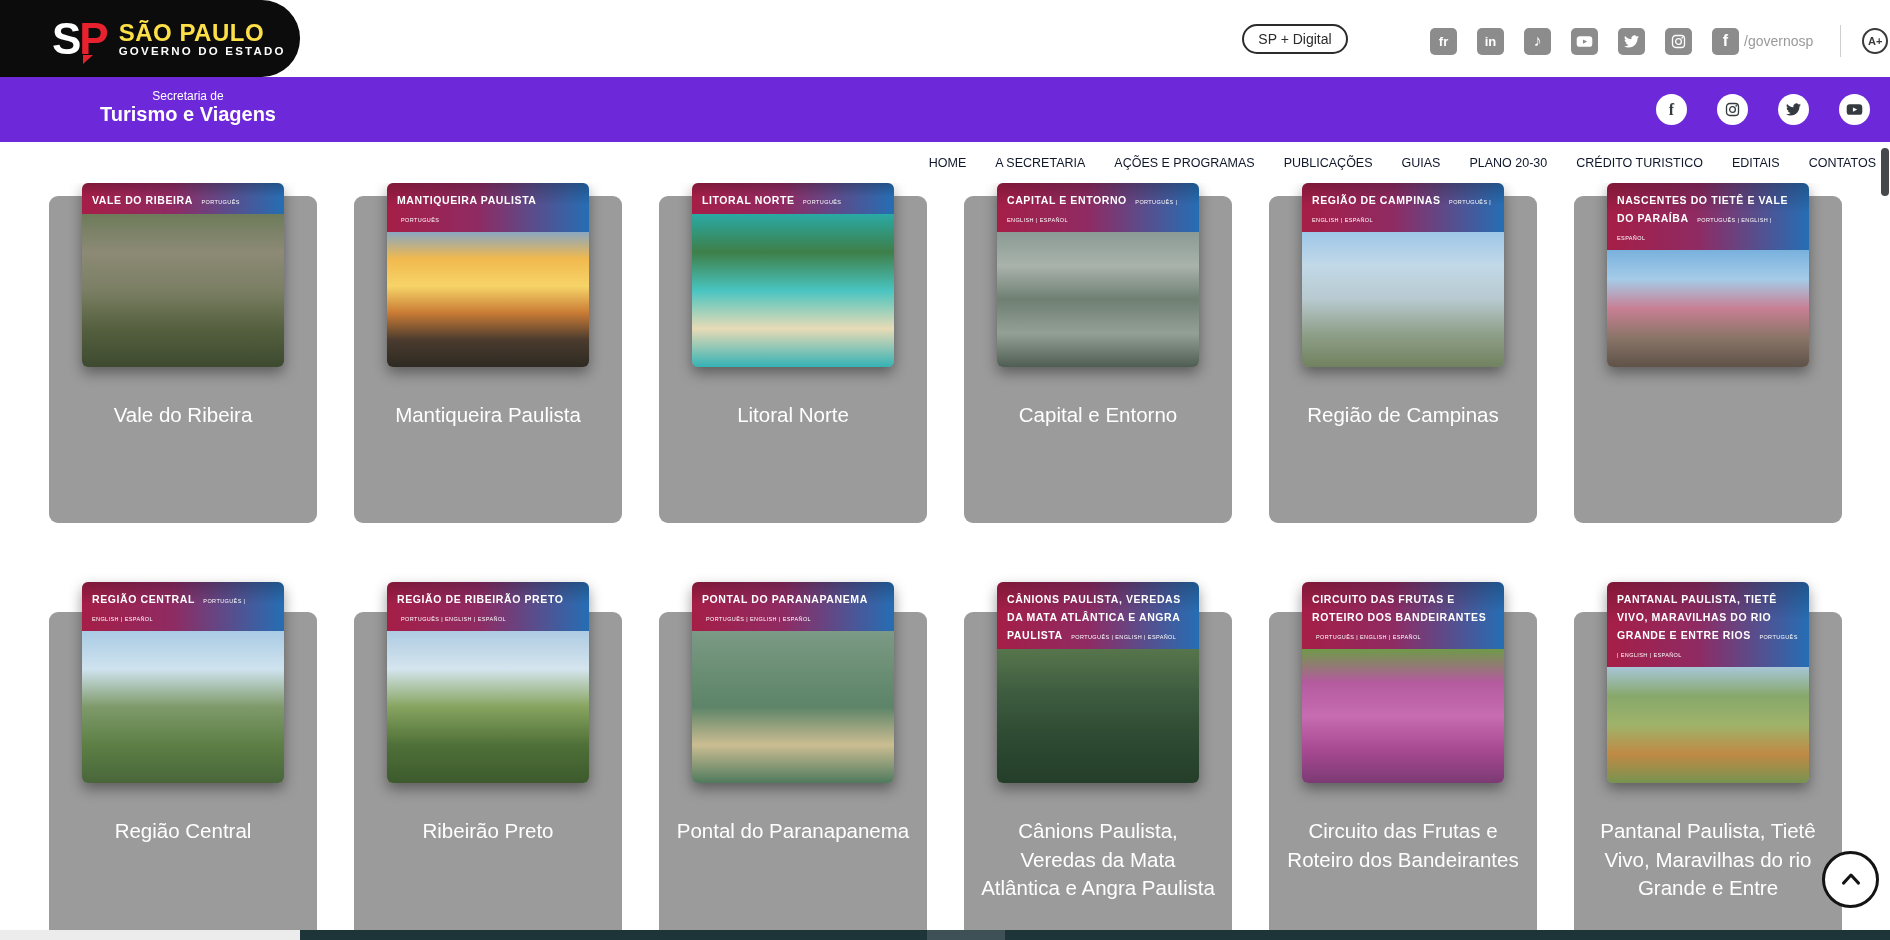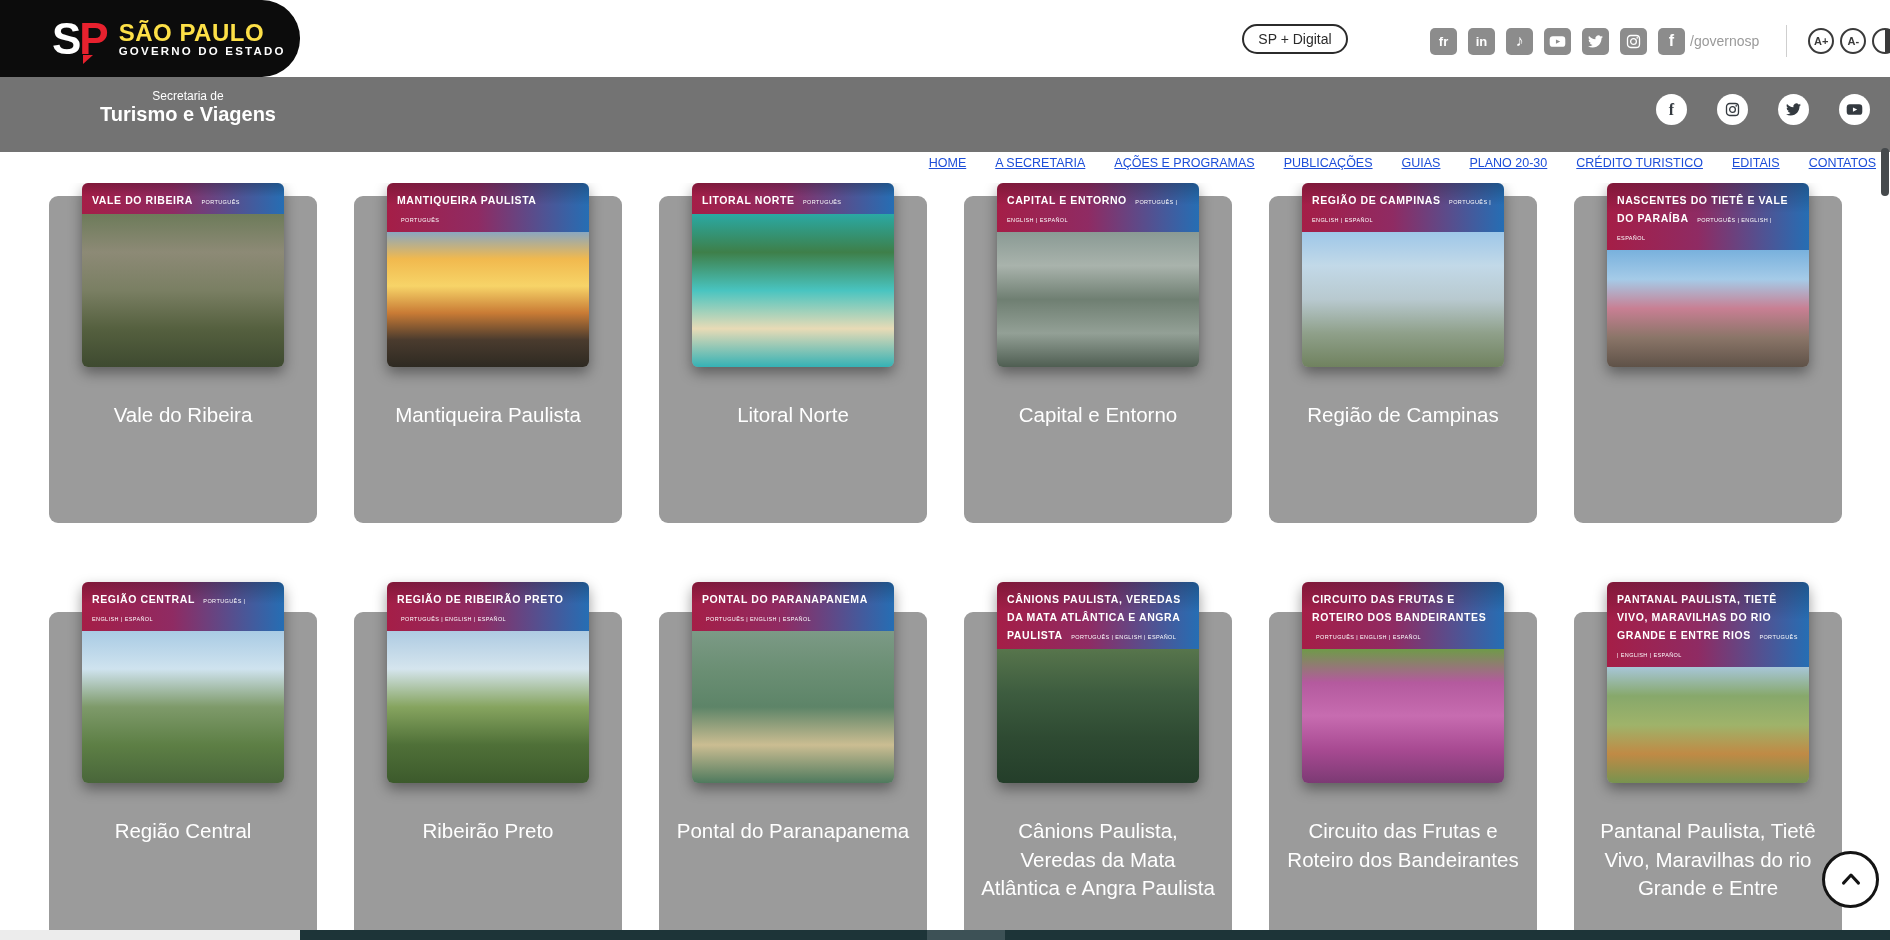--- a/index.html
+++ b/index.html
@@ -33,35 +33,35 @@
   .vdiv { width:1px; height:32px; background:#cfcfcf; margin:0 16px 0 22px; }
   .acc { display:flex; align-items:center; gap:6px; }
   .acc-circle { width:26px; height:26px; border:2px solid #3a3a3a; border-radius:50%; display:flex;
                 align-items:center; justify-content:center; font-size:11px; font-weight:bold;
                 color:#3a3a3a; background:#fff; cursor:pointer; }
   .acc-contrast { width:26px; height:26px; border:2px solid #3a3a3a; border-radius:50%;
                   background:linear-gradient(90deg,#fff 50%, #3a3a3a 50%); cursor:pointer; }
   .acc-warn { cursor:pointer; display:flex; align-items:center; }
 
   
-  .navbar { position:absolute; left:0; top:77px; width:1890px; height:75px; background:#737373; z-index:20; }
+  .navbar { position:absolute; left:0; top:77px; width:1890px; height:65px; background:#6d28d9; z-index:20; }
   .dept { position:absolute; left:100px; top:12px; text-align:center; color:#fff; }
   .dept .d1 { font-size:12px; font-weight:normal; }
   .dept .d2 { font-size:20px; font-weight:bold; }
   .nav-title { position:absolute; left:0; width:100%; top:22px; text-align:center; color:#fff;
                font-size:17px; letter-spacing:1px; }
   .nav-social { position:absolute; right:20px; top:17px; display:flex; gap:30px; }
   .circ { width:31px; height:31px; background:#fff; border-radius:50%; display:flex;
           align-items:center; justify-content:center; cursor:pointer; }
   .circ .txt { font-size:17px; font-weight:bold; color:#343a40; font-family:"Liberation Serif", serif; }
 
   
   .menubar { position:absolute; left:0; top:142px; width:1890px; height:41px; background:#fff;
              display:flex; align-items:center; justify-content:flex-end; gap:29px; padding-right:14px; z-index:10; }
-  .menu-item { font-size:12.5px; color:#1d4ed8; cursor:pointer; white-space:nowrap;text-decoration:underline; }
+  .menu-item { font-size:12.5px; color:#0f172a; cursor:pointer; white-space:nowrap; }
 
   
   .row { position:absolute; display:flex; gap:37px; left:49px; }
   .row1 { top:196px; }
   .row2 { top:612px; }
   .gcard { position:relative; width:268px; background:#9b9b9b; border-radius:9px; cursor:pointer; }
   .row1 .gcard { height:327px; }
   .row2 .gcard { height:360px; }
   .cover { position:absolute; left:33px; width:202px; border-radius:6px; overflow:hidden;
            box-shadow:0 6px 14px rgba(0,0,0,.4); display:flex; flex-direction:column; }
@@ -102,21 +102,21 @@
       </div>
       <div class="logo-text">
         <div class="l1">SÃO PAULO</div>
         <div class="l2">GOVERNO DO ESTADO</div>
       </div>
     </div>
 
     <div class="sp-digital">SP + Digital</div>
 
     <div class="top-social">
-      <span id="top-social-icons" style="display:flex; gap:11px;">
+      <span id="top-social-icons" style="display:flex; gap:20px;">
           <div class="sq">
             <span class="txt" style="color:#ffffff">fr</span>
           </div>
           <div class="sq">
             <span class="txt" style="color:#ffffff">in</span>
           </div>
           <div class="sq">
             <span class="txt note" style="color:#ffffff">♪</span>
           </div>
           <div class="sq">

